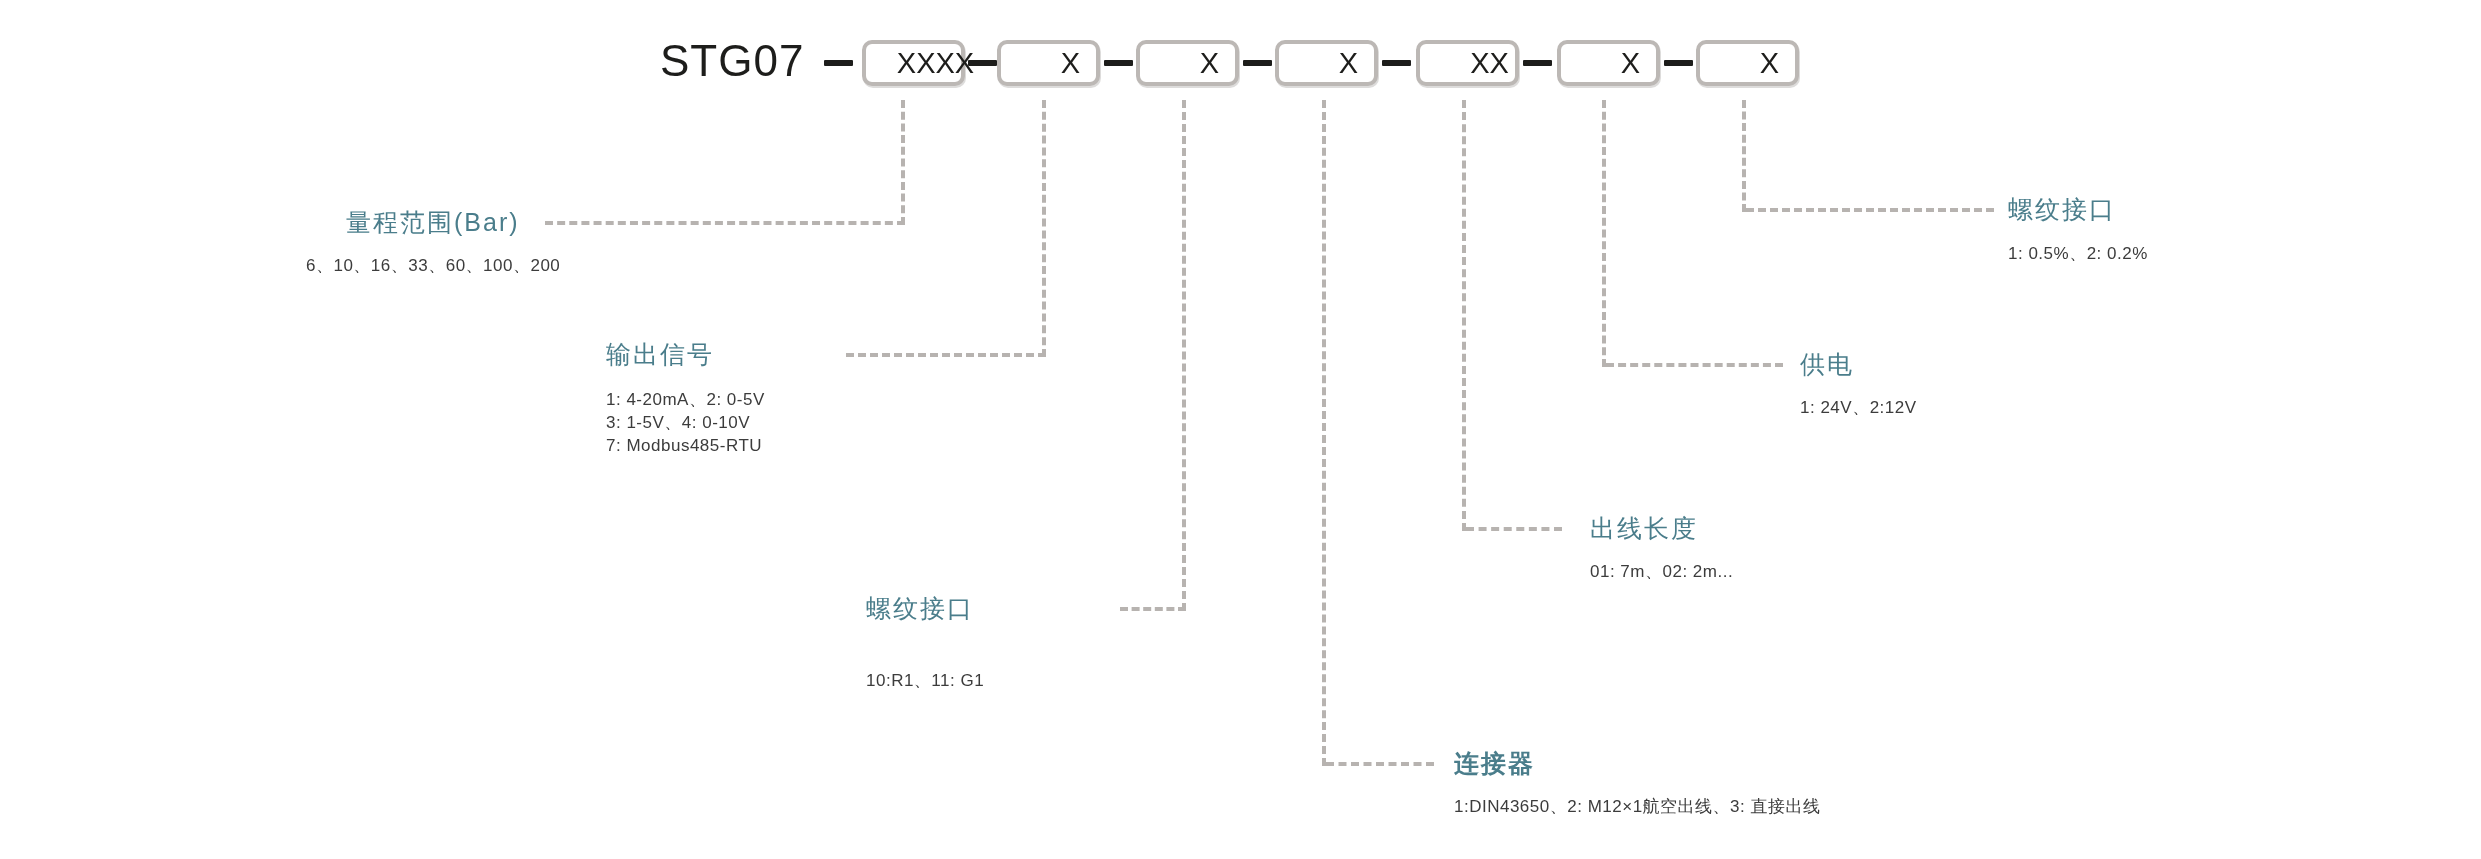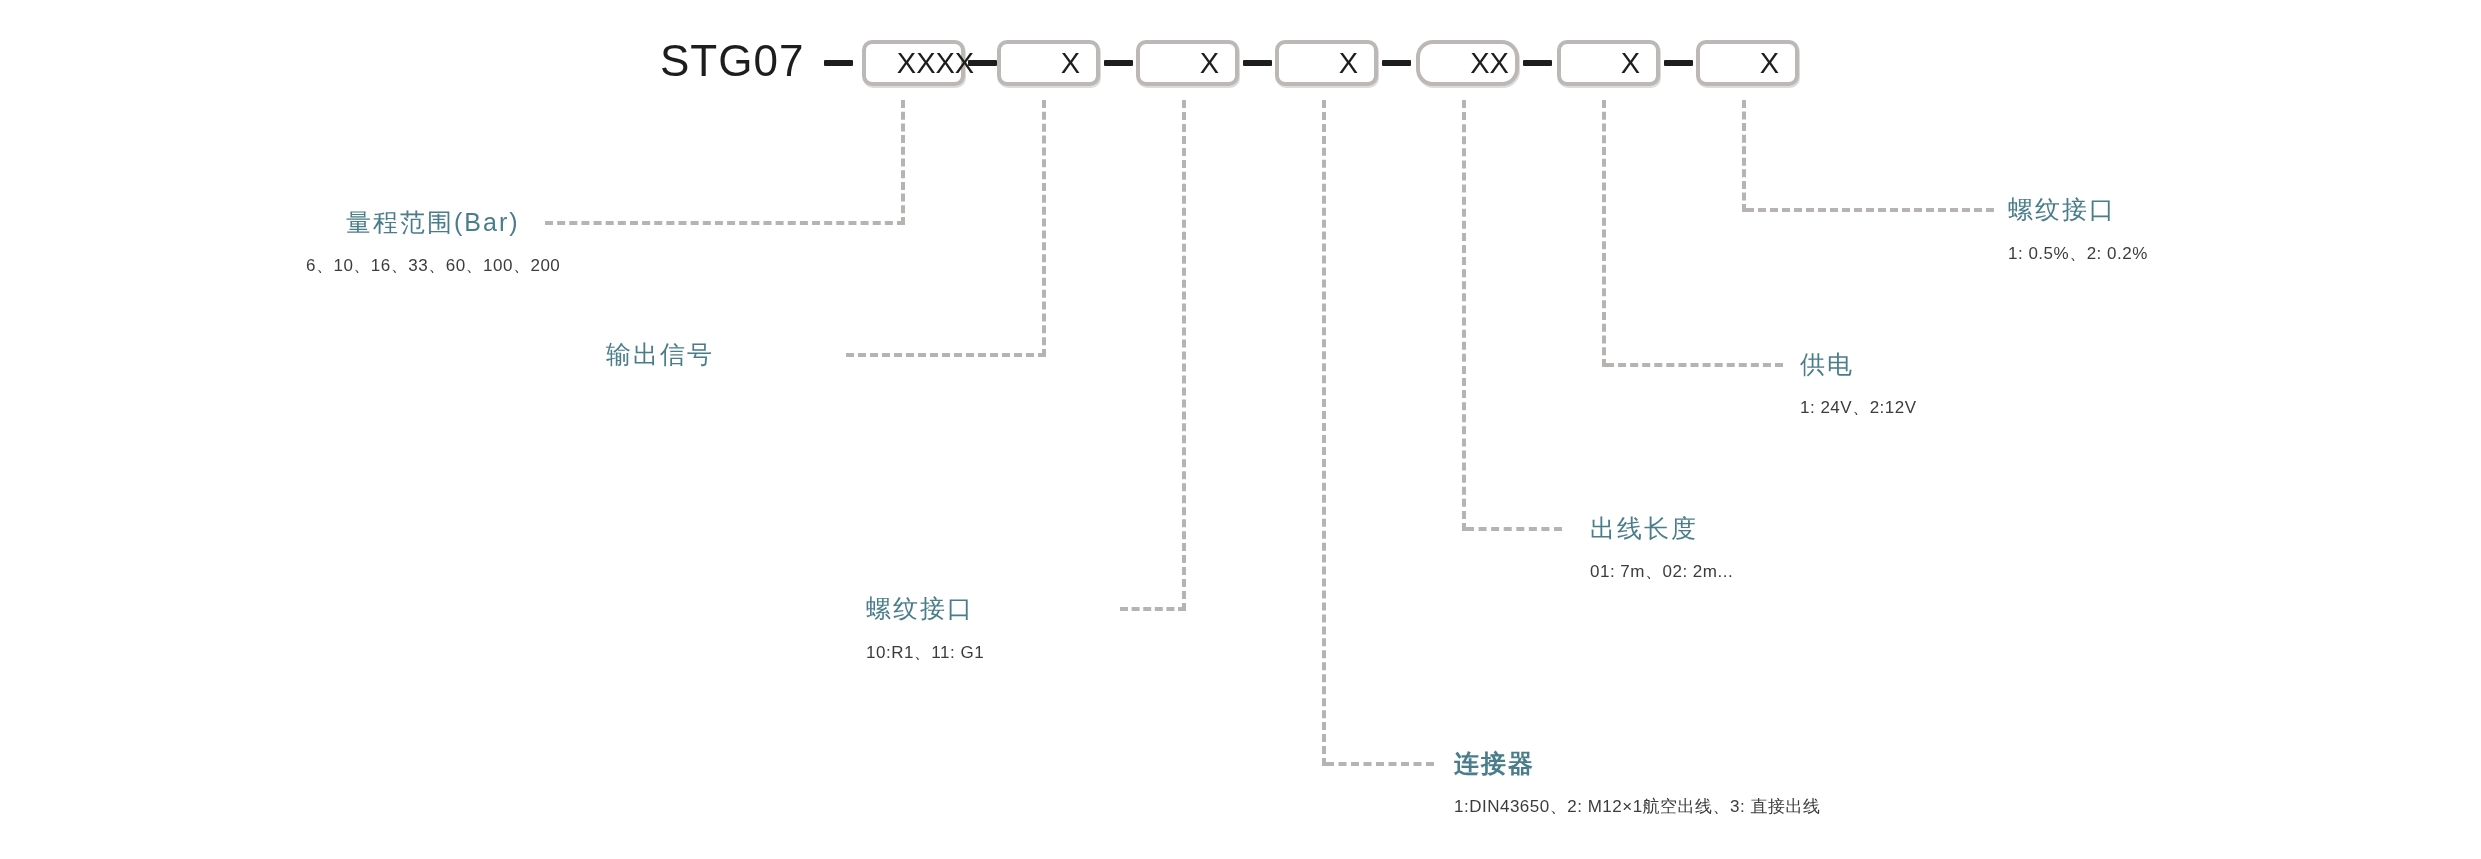--- a/index.html
+++ b/index.html
@@ -20,21 +20,21 @@
     position:absolute;top:40px;height:46px;width:103px;
     box-sizing:border-box;
     background:#ffffff;
     border:4px solid #bcb8b5;
     border-radius:10px;
     box-shadow:1px 2px 0 rgba(120,115,110,0.25);
     display:flex;align-items:center;justify-content:center;
     font-size:29px;color:#1d1d1b;letter-spacing:0px;padding-left:44px;
   }
   .box1{left:862px;} .box2{left:997px;} .box3{left:1136px;}
-  .box4{left:1275px;} .box5{left:1416px;border-radius:17px;} .box6{left:1557px;} .box7{left:1696px;}
+  .box4{left:1275px;} .box5{left:1416px;} .box6{left:1557px;} .box7{left:1696px;}
   .code-dash{
     position:absolute;top:60px;height:6px;width:29px;
     background:#1d1d1b;border-radius:1px;
   }
   .d0{left:824px;} .d1{left:968px;} .d2{left:1104px;} .d3{left:1243px;}
   .d4{left:1382px;} .d5{left:1523px;} .d6{left:1664px;}
   
   .vline{
     position:absolute;width:0;
     border-left:4px dashed #b7b3b0;
@@ -64,21 +64,21 @@
     color:#4a7d8b;
   }
   .sec-values{
     position:absolute;
     font-size:17px;line-height:23px;letter-spacing:0.5px;
     color:#3c3c3c;
     white-space:nowrap;
   }
   .t1{left:306px;top:206px;margin-left:40px;}  .val1{left:306px;top:254px;}
   .t2{left:606px;top:338px;}  .val2{left:606px;top:388px;}
-  .t3{left:866px;top:592px;}  .val3{left:866px;top:641px;}
+  .t3{left:866px;top:592px;}  .val3{left:866px;top:669px;}
   .t4{left:1454px;top:747px;font-weight:bold;} .val4{left:1454px;top:795px;}
   .t5{left:1590px;top:512px;} .val5{left:1590px;top:560px;}
   .t6{left:1800px;top:348px;} .val6{left:1800px;top:396px;}
   .t7{left:2008px;top:193px;} .val7{left:2008px;top:242px;}
 </style>
 </head>
 <body>
 
 <div class="canvas">
 
@@ -114,20 +114,25 @@
   <div class="hline h5"></div>
   <div class="hline h6"></div>
   <div class="hline h7"></div>
 
   <div class="sec-title t1">量程范围(Bar)</div>
   <div class="sec-values val1">
     <div>6、10、16、33、60、100、200</div>
   </div>
 
   <div class="sec-title t2">输出信号</div>
+  <div class="sec-values val2">
+    <div>1: 4-20mA、2: 0-5V</div>
+    <div>3: 1-5V、4: 0-10V</div>
+    <div>7: Modbus485-RTU</div>
+  </div>
 
   <div class="sec-title t3">螺纹接口</div>
   <div class="sec-values val3">
     <div>10:R1、11: G1</div>
   </div>
 
   <div class="sec-title t4">连接器</div>
   <div class="sec-values val4">
     <div>1:DIN43650、2: M12×1航空出线、3: 直接出线</div>
   </div>

